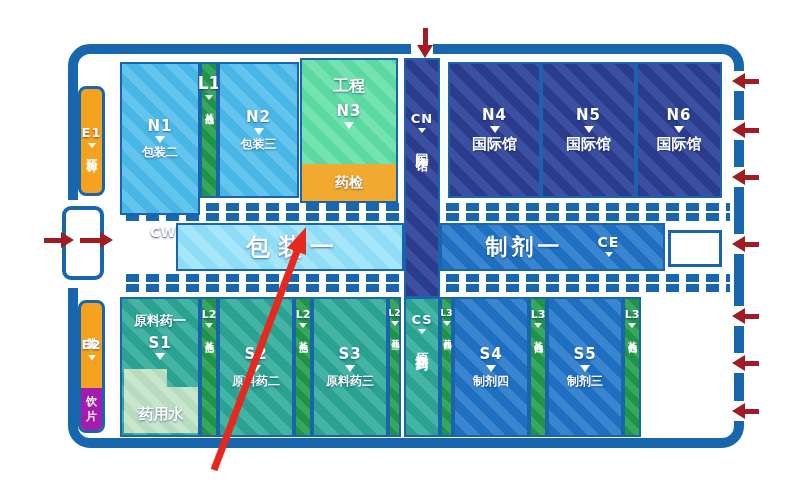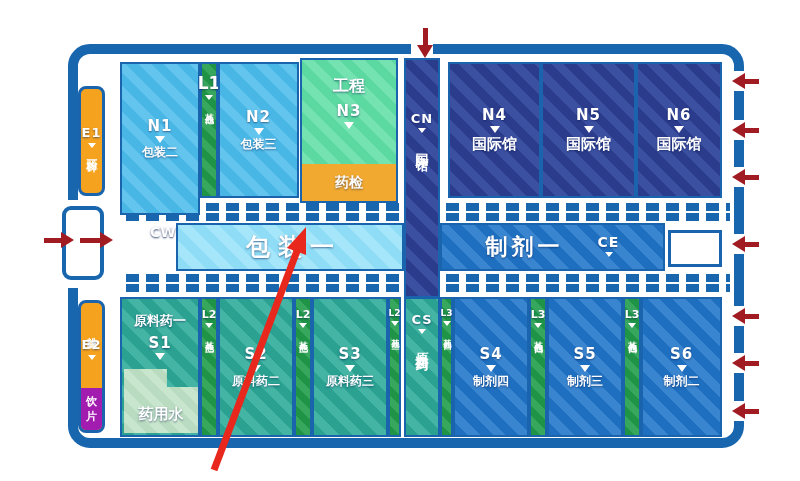--- a/index.html
+++ b/index.html
@@ -227,25 +227,20 @@
     <span class="tri"></span>
     <span class="cname">制剂三</span>
   </div>
 
   <div class="hall green" style="left:623px;top:297px;width:18px;height:140px;padding-top:10px;">
     <span class="code" style="font-size:11px;letter-spacing:0;">L3</span>
     <span class="tri s"></span>
     <span class="vtext" style="font-size:9px;margin-top:4px;">其他四</span>
   </div>
 
-  <div class="hall royal" style="left:641px;top:297px;width:81px;height:140px;justify-content:center;">
-    <span class="code">S6</span>
-    <span class="tri"></span>
-    <span class="cname">制剂二</span>
-  </div>
 
   <div class="arrow down" style="left:417px;top:28px;width:16px;height:30px;align-items:center;">
       <span class="shaft"></span>
       <span class="head"></span>
     </div>
 
   <div class="arrow right" style="left:44px;top:232px;width:30px;height:16px;">
       <span class="shaft"></span>
       <span class="head"></span>
     </div>

